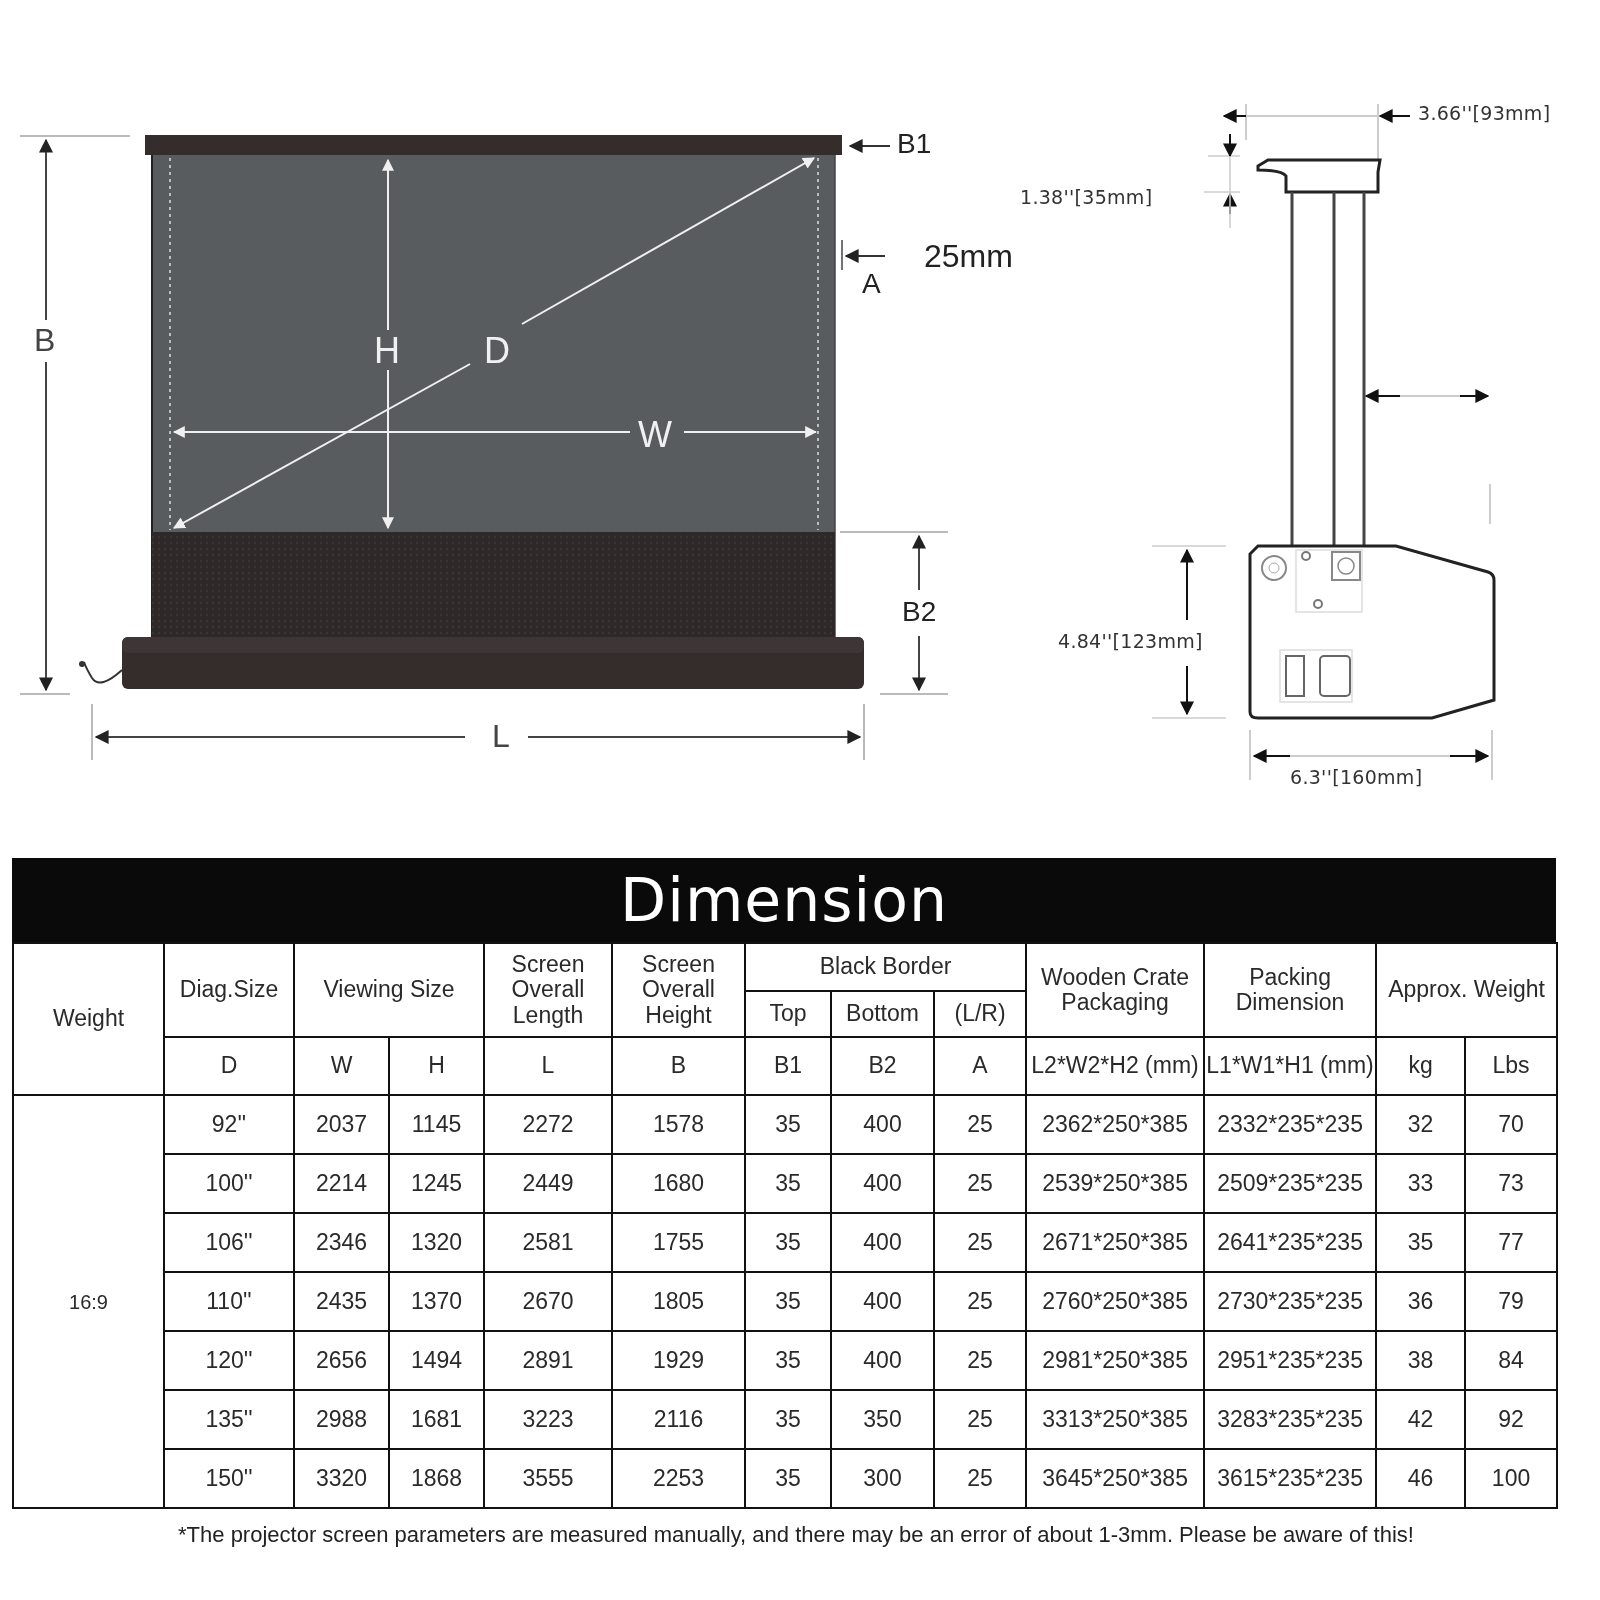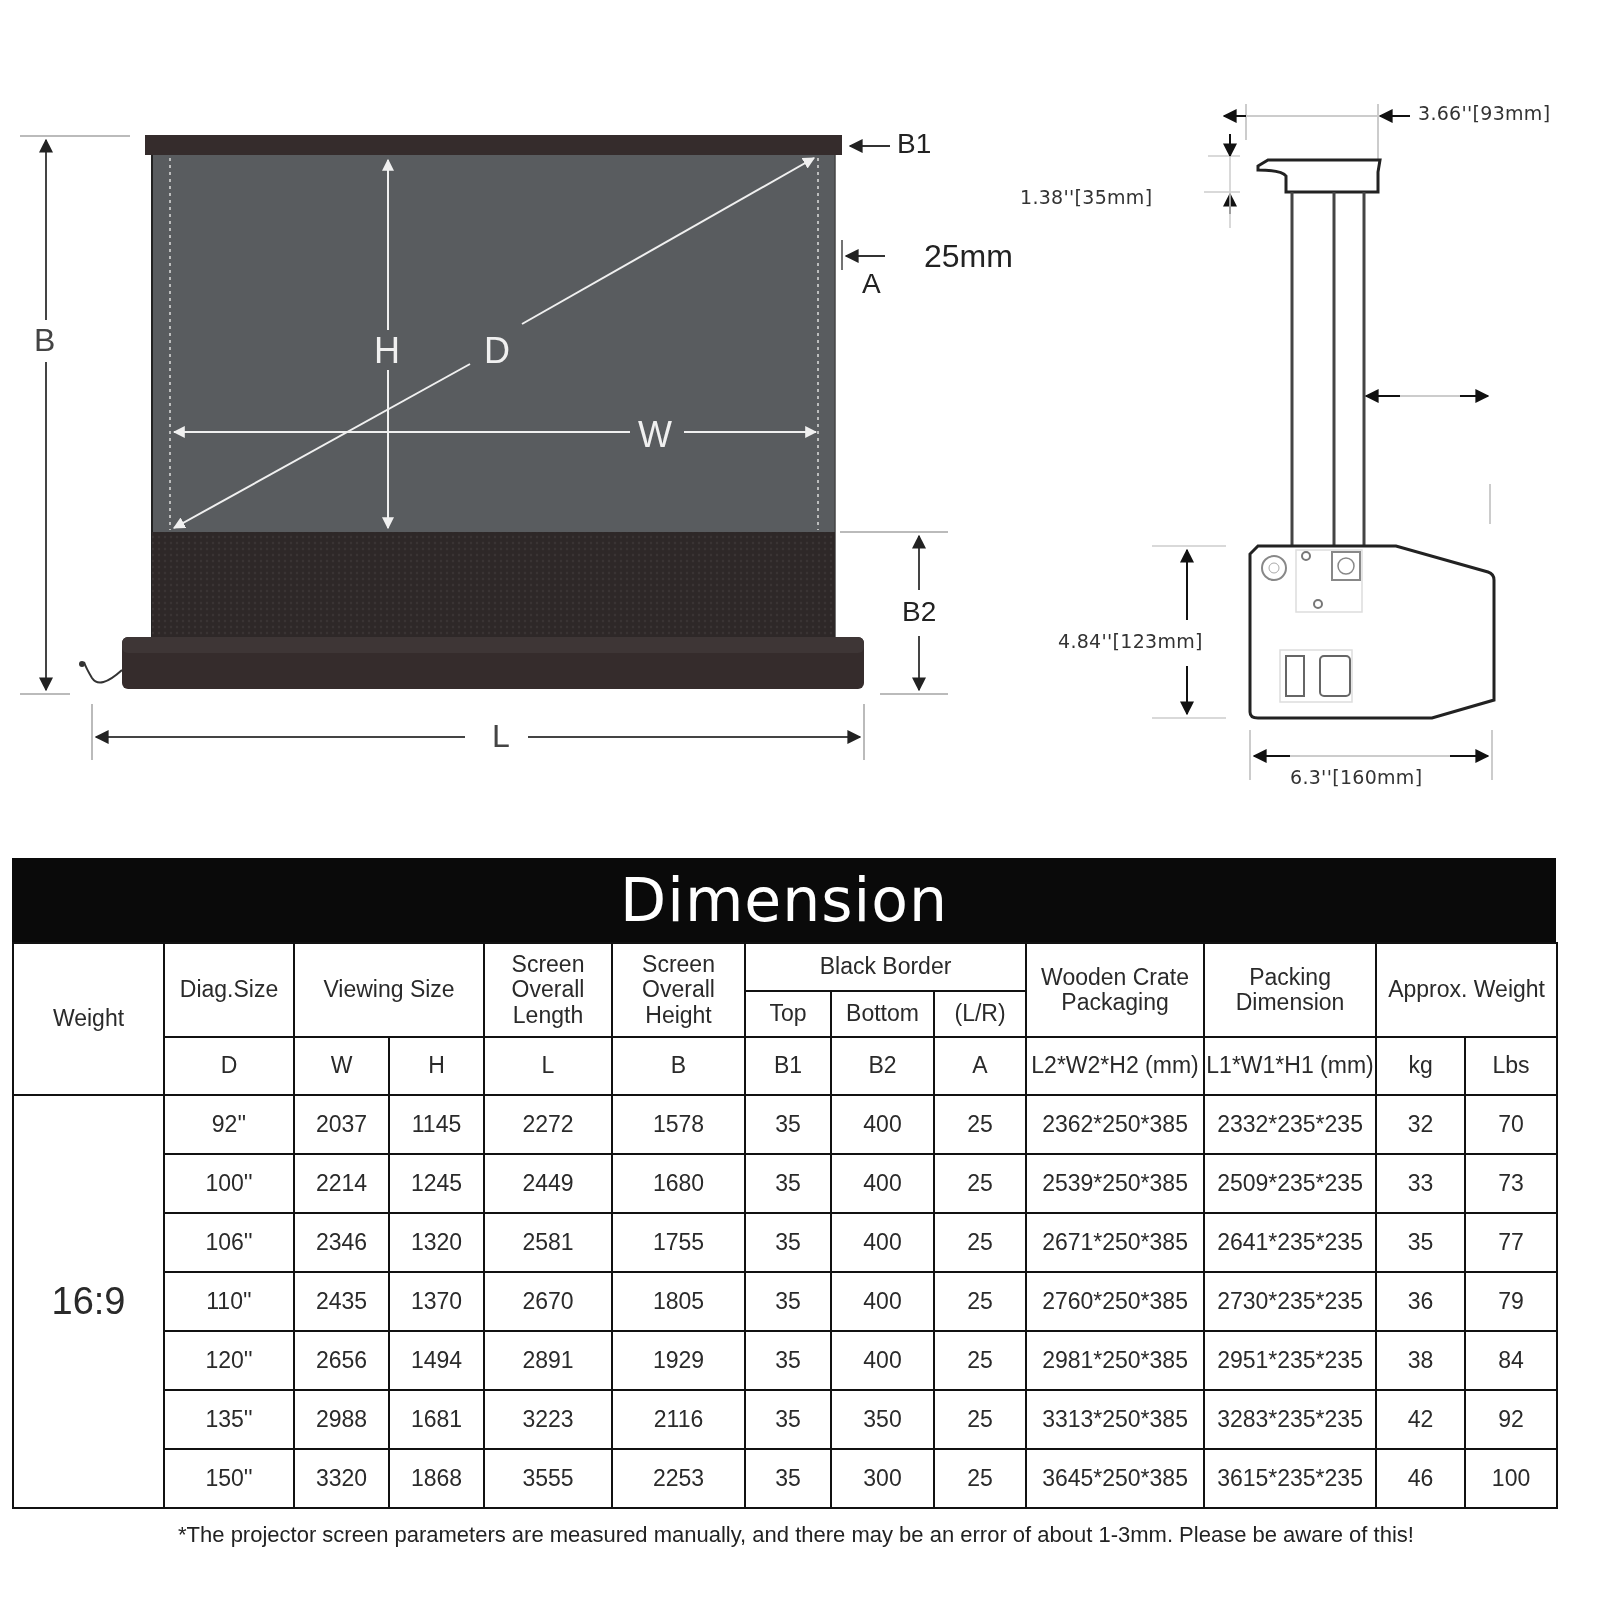--- a/index.html
+++ b/index.html
@@ -10,21 +10,21 @@
 
   
   #dim-table-wrap { position:absolute; left:12px; top:858px; width:1544px; }
   .title-bar { background:#0a0a0a; height:84px; display:flex; align-items:center; justify-content:center; color:#fff; font-family:"DejaVu Sans", sans-serif; font-size:60px; letter-spacing:1px; border:2px solid #0a0a0a; box-sizing:border-box;text-align:right; }
   table.dim { border-collapse:collapse; width:1544px; table-layout:fixed; font-family:"Liberation Sans", sans-serif; }
   table.dim td { border:2px solid #111; text-align:center; vertical-align:middle; font-size:23px; color:#2a2a2a; padding:0; line-height:1.1; }
   table.dim tr.h1 td { height:46px; }
   table.dim tr.h2 td { height:44px; }
   table.dim tr.h3 td { height:56px; }
   table.dim tr.dr td { height:57px; }
-  table.dim td.fmt { font-size:38px; }
+  table.dim td.fmt { font-size:20px; }
   table.dim td.hdr { font-size:23px; }
   .footnote { position:absolute; left:0; top:1522px; width:1592px; text-align:center; font-family:"Liberation Sans", sans-serif; font-size:22px; color:#222; }
 </style>
 </head>
 <body>
 
 <div class="abs" style="left:0;top:0;width:1010px;height:800px;">
   <svg width="1010" height="800" viewBox="0 0 1010 800">
     <defs>
       <marker id="arrD" viewBox="0 0 10 10" refX="9" refY="5" markerWidth="7" markerHeight="7" orient="auto-start-reverse">

